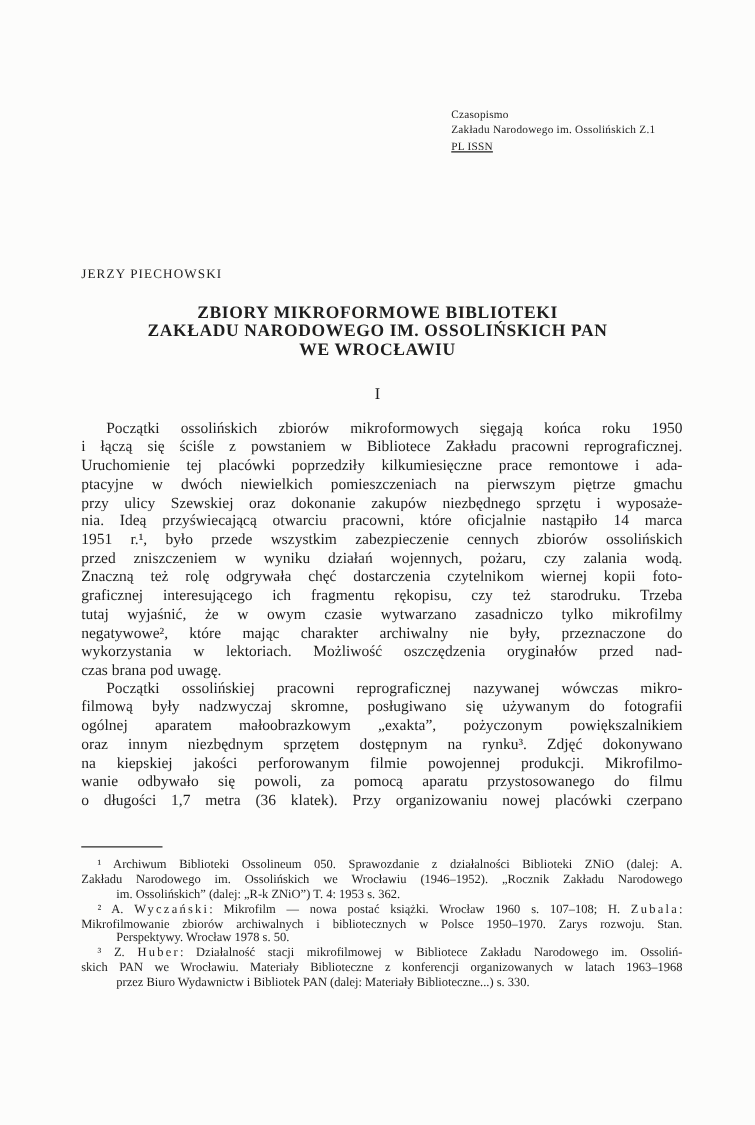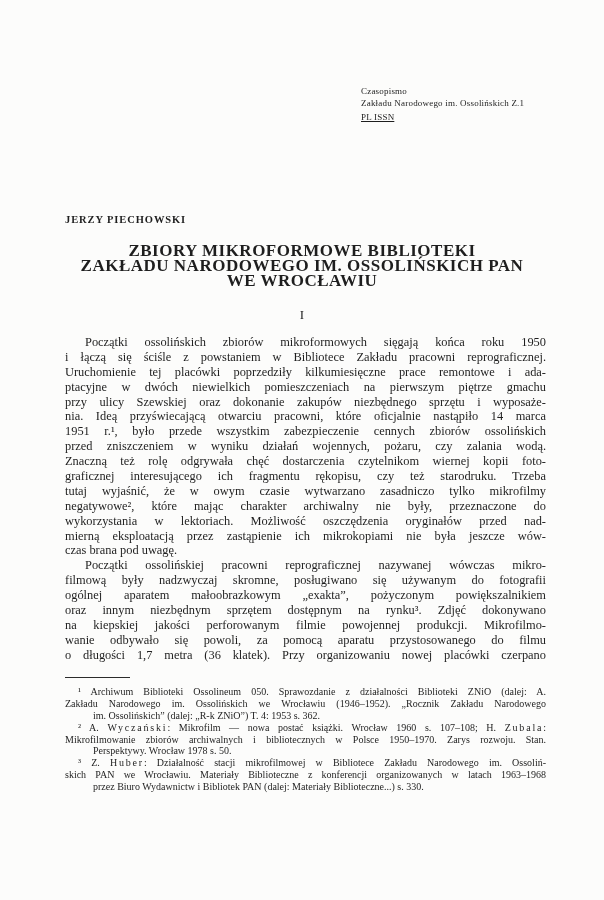--- a/index.html
+++ b/index.html
@@ -9,25 +9,25 @@
     font-family:"Liberation Serif", serif;
     padding-left:12px;
   }
   .header-meta {
     position:absolute; left:361px; top:86px;
     font-size:9px; line-height:11.5px; letter-spacing:0.2px;
   }
   .header-meta .pl { margin-top:3px;text-decoration:underline; }
   .author {
     position:absolute; left:65px; top:214px;
-    font-size:10.5px; font-weight:700; letter-spacing:0.9px;
+    font-size:10.5px; font-weight:400; letter-spacing:0.9px;
   }
   .title {
     position:absolute; left:59px; top:243px; width:486px;
-    text-align:center; font-size:17px; font-weight:700;
+    text-align:center; font-size:14px; font-weight:700;
     line-height:15.2px; letter-spacing:0.5px;
   }
   .section-num {
     position:absolute; left:59px; top:307px; width:486px;
     text-align:center; font-size:13px;
   }
   .body-text {
     position:absolute; left:65px; top:335px; width:481px;
     font-size:12.4px;
   }
@@ -83,21 +83,20 @@
     <div class="bl">ptacyjne w dwóch niewielkich pomieszczeniach na pierwszym piętrze gmachu</div>
     <div class="bl">przy ulicy Szewskiej oraz dokonanie zakupów niezbędnego sprzętu i wyposaże-</div>
     <div class="bl">nia. Ideą przyświecającą otwarciu pracowni, które oficjalnie nastąpiło 14 marca</div>
     <div class="bl">1951 r.¹, było przede wszystkim zabezpieczenie cennych zbiorów ossolińskich</div>
     <div class="bl">przed zniszczeniem w wyniku działań wojennych, pożaru, czy zalania wodą.</div>
     <div class="bl">Znaczną też rolę odgrywała chęć dostarczenia czytelnikom wiernej kopii foto-</div>
     <div class="bl">graficznej interesującego ich fragmentu rękopisu, czy też starodruku. Trzeba</div>
     <div class="bl">tutaj wyjaśnić, że w owym czasie wytwarzano zasadniczo tylko mikrofilmy</div>
     <div class="bl">negatywowe², które mając charakter archiwalny nie były, przeznaczone do</div>
     <div class="bl">wykorzystania w lektoriach. Możliwość oszczędzenia oryginałów przed nad-</div>
-    <div class="bl">mierną eksploatacją przez zastąpienie ich mikrokopiami nie była jeszcze wów-</div>
     <div class="bl left">czas brana pod uwagę.</div>
 
     <div class="bl ind">Początki ossolińskiej pracowni reprograficznej nazywanej wówczas mikro-</div>
     <div class="bl">filmową były nadzwyczaj skromne, posługiwano się używanym do fotografii</div>
     <div class="bl">ogólnej aparatem małoobrazkowym „exakta”, pożyczonym powiększalnikiem</div>
     <div class="bl">oraz innym niezbędnym sprzętem dostępnym na rynku³. Zdjęć dokonywano</div>
     <div class="bl">na kiepskiej jakości perforowanym filmie powojennej produkcji. Mikrofilmo-</div>
     <div class="bl">wanie odbywało się powoli, za pomocą aparatu przystosowanego do filmu</div>
     <div class="bl">o długości 1,7 metra (36 klatek). Przy organizowaniu nowej placówki czerpano</div>
   </div>

